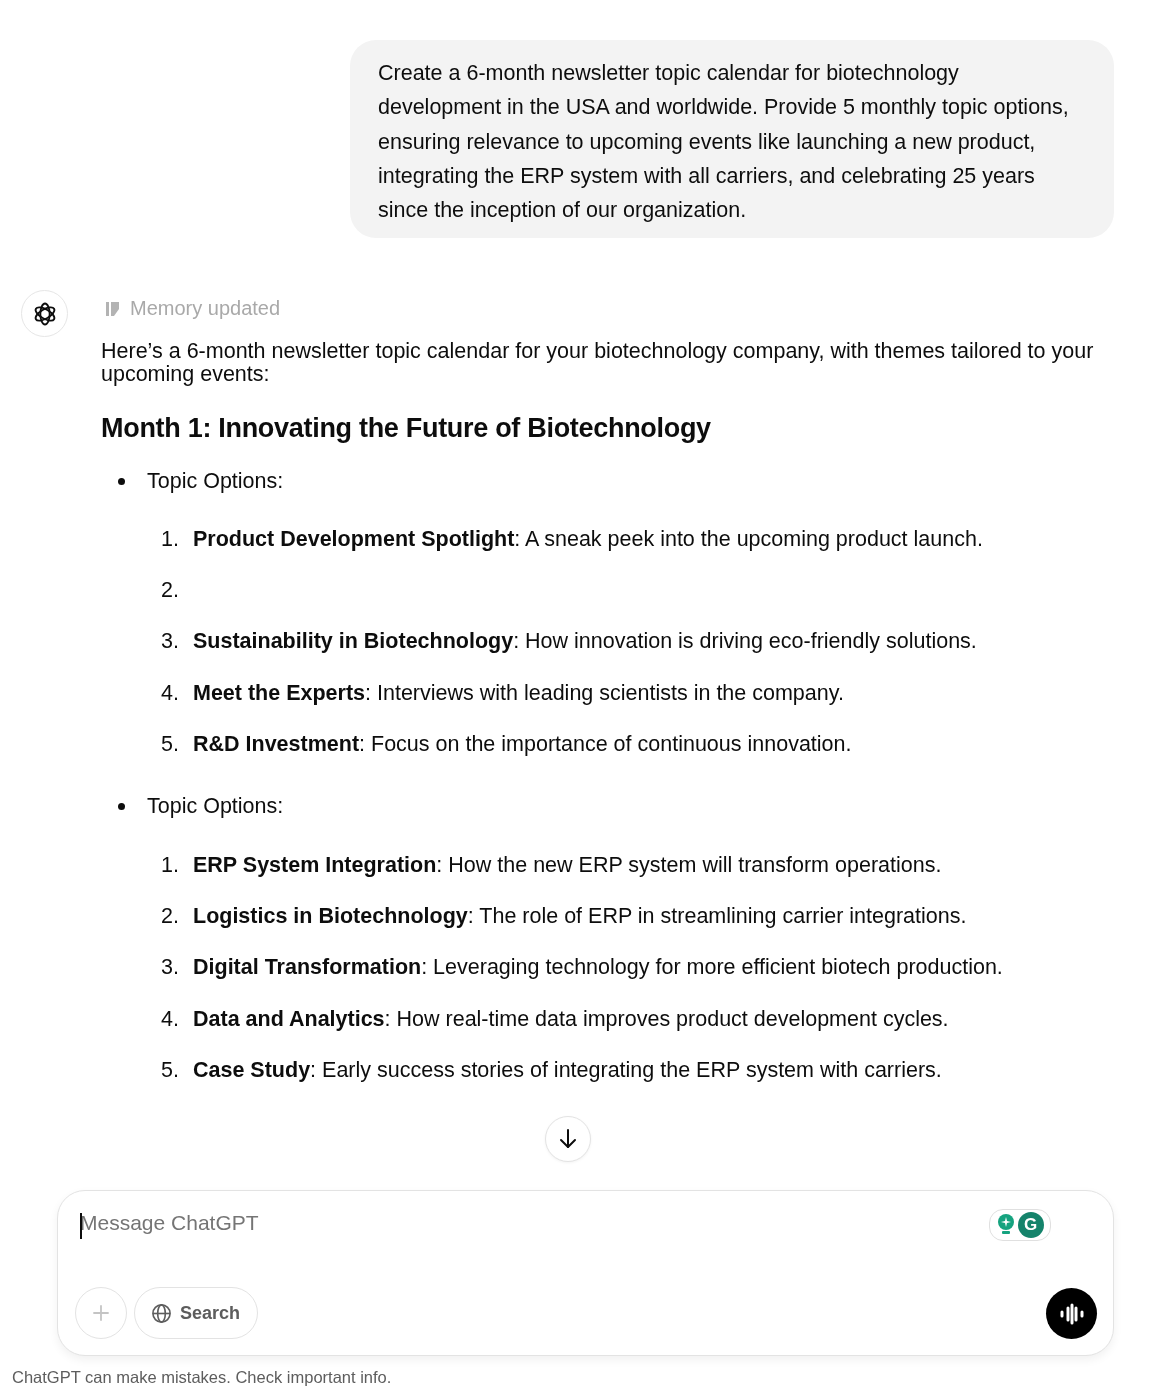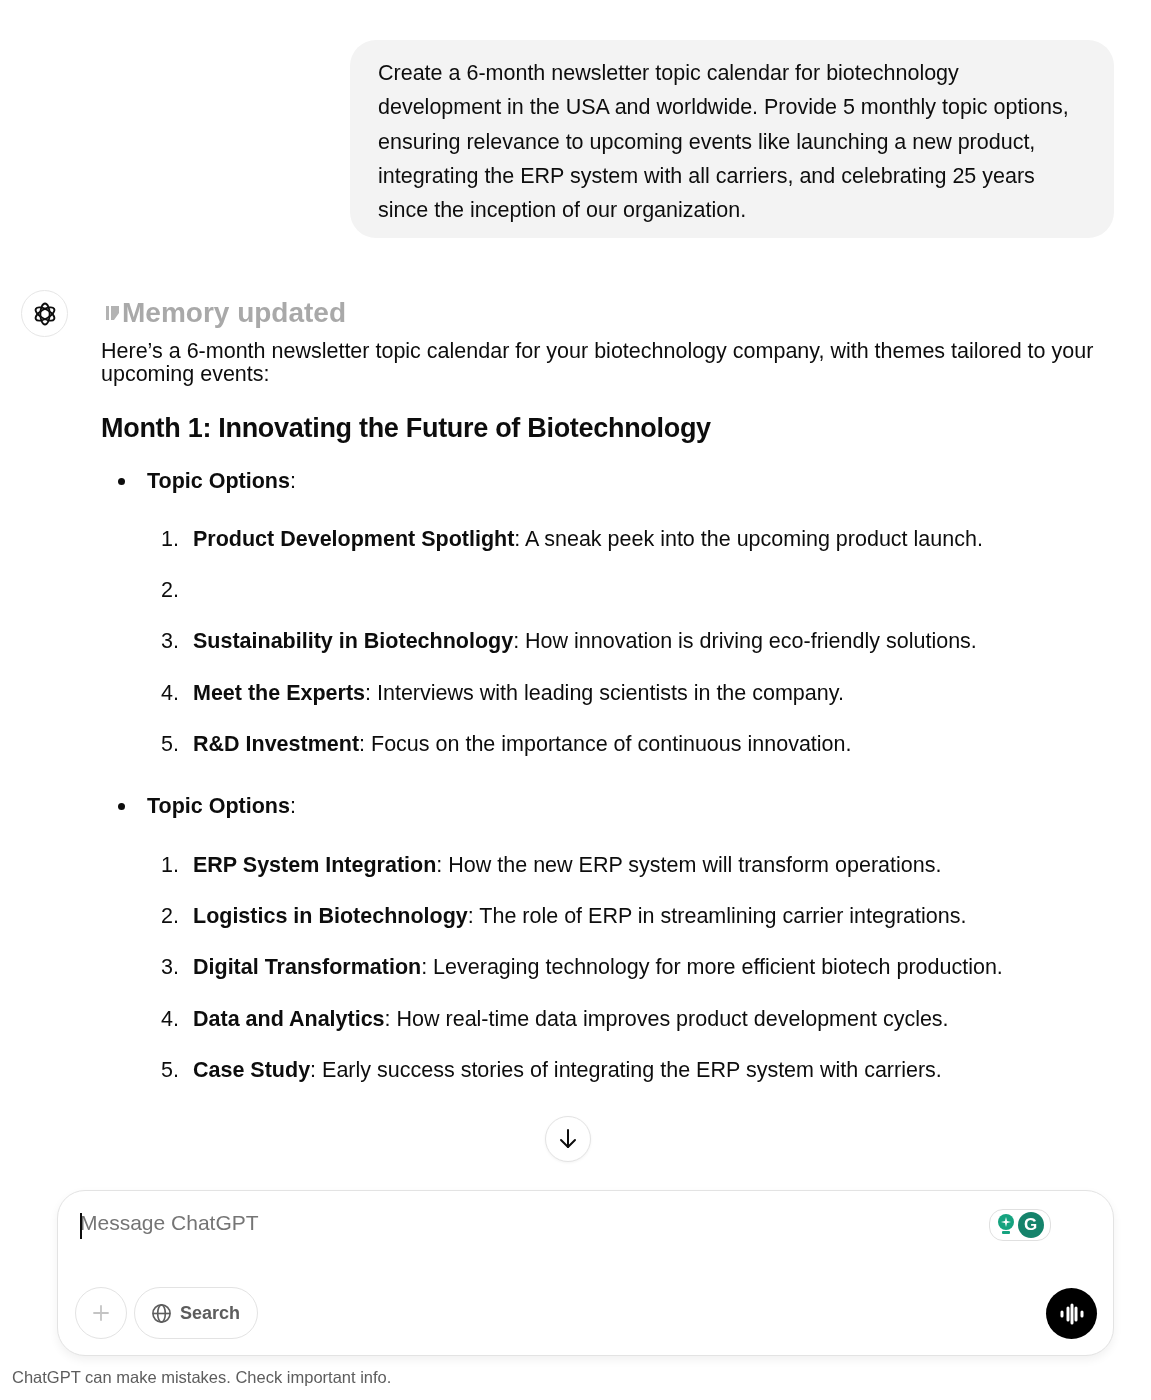--- a/index.html
+++ b/index.html
@@ -12,30 +12,30 @@
     font-size: 21.5px; line-height: 34.3px; color: #0d0d0d;
   }
 
   .assistant-avatar {
     position: absolute; left: 21px; top: 290px; width: 47px; height: 47px;
     border: 1px solid #e6e6e6; border-radius: 50%; display: flex; align-items: center; justify-content: center;
     background: #fff;
   }
 
   .memory-line {
-    position: absolute; left: 104px; top: 297px; display: flex; align-items: center; 
-    font-size: 28px; font-weight: bold; color: #a9a9a9;
+    position: absolute; left: 104px; top: 297px; display: flex; align-items: center; gap: 8px;
+    font-size: 20px; font-weight: normal; color: #a9a9a9;
   }
 
   .assistant-body { position: absolute; left: 101px; top: 340px; width: 1020px; }
   .intro { font-size: 21.5px; line-height: 23px; color: #0d0d0d; }
   .month-heading { font-size: 27px; font-weight: bold; letter-spacing: -0.3px; margin-top: 24px; line-height: 36px; }
   .topic-bullet { display: flex; align-items: center; margin-top: 16px; font-size: 21.5px; height: 38px; }
   .topic-bullet .dot { width: 7px; height: 7px; background: #0d0d0d; border-radius: 50%; margin-left: 17px; margin-right: 22px; }
-  .topic-bullet b { font-weight: bold; }
+  .topic-bullet b { font-weight: normal; }
   .topic-list { margin-top: 14px; }
   .topic-item { display: flex; font-size: 21.5px; height: 51.2px; align-items: center; }
   .topic-item .num { width: 92px; text-align: right; padding-right: 14px; flex: none; }
   .topic-item b { font-weight: bold; }
 
   .scroll-down {
     position: absolute; left: 545px; top: 1116px; width: 46px; height: 46px; border-radius: 50%;
     background: #fff; border: 1px solid #e3e3e3; display: flex; align-items: center; justify-content: center;
     box-shadow: 0 1px 3px rgba(0,0,0,0.05);
   }

